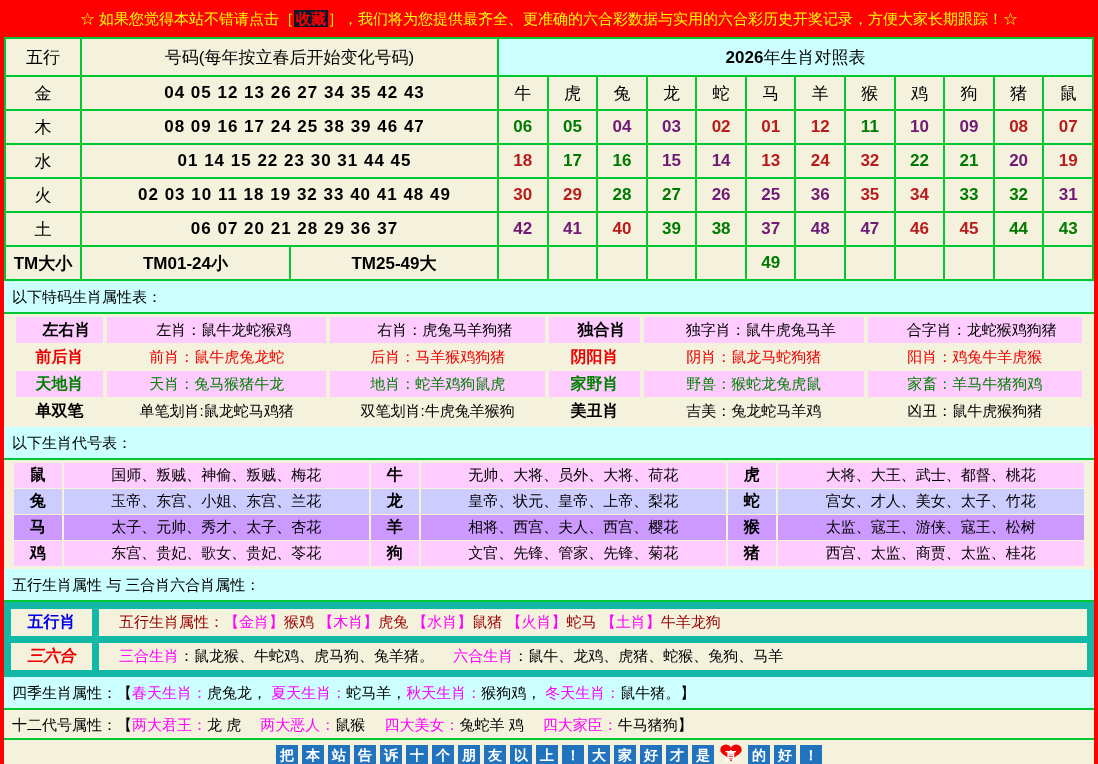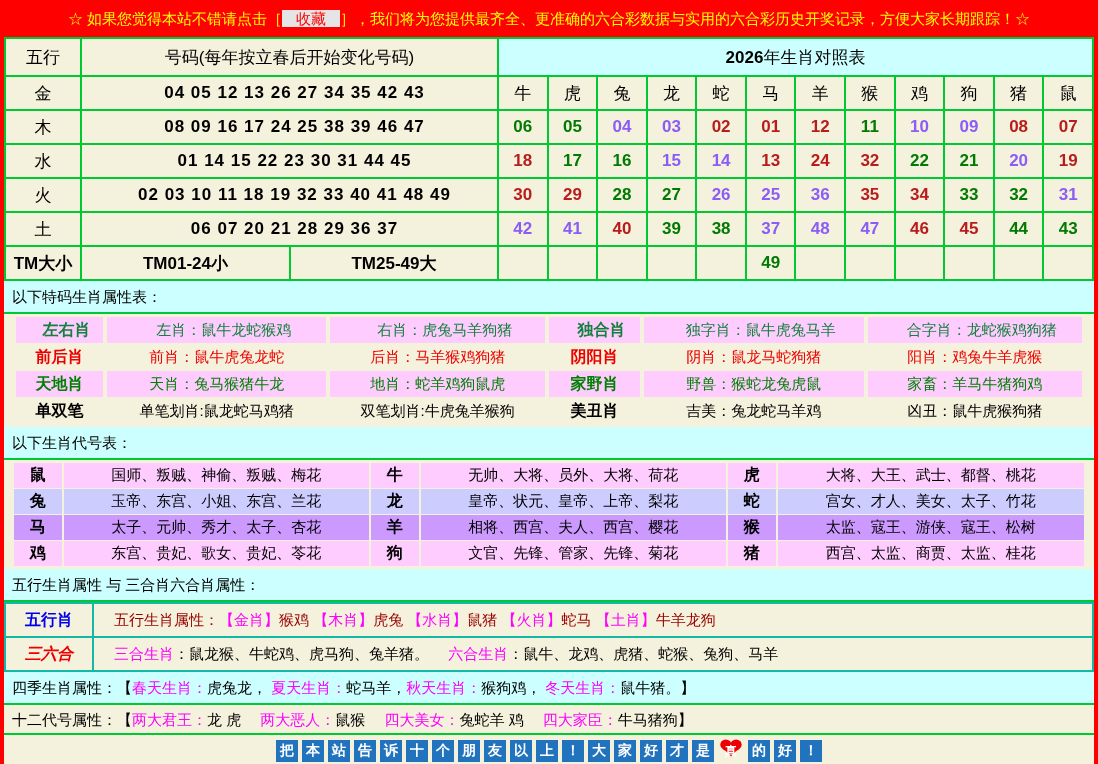--- a/index.html
+++ b/index.html
@@ -11,75 +11,75 @@
   }
   .page { width:1090px; margin:0 4px 7px 4px; background:#F4F1DC; }
 
   
   .top-banner {
     height:37px; background:#FF0000; color:#FFFF00;
     font-size:15px; text-align:center; line-height:37px;
     overflow:hidden; white-space:nowrap;
   }
   .top-banner .fav {
-    background:#e5e5e5; color:#FF0000; padding:0 14px; cursor:pointer;
+    background:#0f172a; color:#FF0000; padding:0 2px; cursor:pointer;font-weight:bold;
   }
 
   
   table.main { width:100%; border-collapse:collapse; table-layout:fixed; }
   table.main td {
     border:2px solid #00C832; text-align:center;
     font-size:17px; overflow:hidden; white-space:nowrap;
   }
   table.main tr { height:34px; }
   table.main tr.hdr { height:38px; }
   td.cyan { background:#CCFFFF; }
   td.nums { text-align:left; padding-left:10px; font-weight:bold; letter-spacing:1px; }
   td.znum { font-weight:bold; font-size:16px; }
   td[data-c="r"] { color:#b91c1c; }
   td[data-c="g"] { color:#007A00; }
-  td[data-c="b"] { color:#8b5cf6;border-radius:16px; }
+  td[data-c="b"] { color:#701a75;border-radius:16px; }
   td.tmlabel { font-weight:bold; }
 
   
   .band {
     background:#CCFFFF; height:33px; line-height:31px;
     font-size:15px; padding-left:8px;
     border-bottom:2px solid #00C832;
   }
 
   
   table.attr {
     width:calc(100% - 16px); margin:2px 8px;
     border-collapse:separate; border-spacing:4px 1px; table-layout:fixed;
   }
   table.attr tr { height:26px; }
   table.attr td { text-align:center; font-size:15px; overflow:hidden; white-space:nowrap; }
   table.attr td.lbl { font-weight:bold; font-size:16px; }
   .bg-pink td { background:#FFCCFF; }
-  tr.c-blue td { color:#15803d;padding-left:14px; }
+  tr.c-blue td { color:#000000;padding-left:14px; }
   tr.c-red td { color:#EE0000; }
   tr.c-green td { color:#008000; }
   tr.c-black td { color:#000000; }
 
   
   table.code {
     width:calc(100% - 16px); margin:2px 8px;
     border-collapse:separate; border-spacing:2px 1px; table-layout:fixed;
   }
   table.code tr { height:25px; }
   table.code td { text-align:center; font-size:15px; overflow:hidden; white-space:nowrap; }
   table.code td.lbl { font-weight:bold; font-size:16px; }
   tr.row-pink td { background:#FFCCFF; }
   tr.row-peri td { background:#CCCCFF; }
   tr.row-violet td { background:#CC99FF; }
 
   
   table.wux { width:100%; border-collapse:collapse; table-layout:fixed; }
-  table.wux td { border:2px solid #14b8a6; font-size:15px; white-space:pre-wrap; overflow:hidden; }
+  table.wux td { border:7px solid #14b8a6; font-size:15px; white-space:pre-wrap; overflow:hidden; }
   table.wux tr { height:34px; }
   table.wux td.lbl { text-align:center; font-weight:bold; font-size:16px; }
   table.wux td.content { padding-left:20px; }
   .lbl-blue { color:#0000EE; }
   .lbl-red { color:#EE0000;font-style:italic; }
   .seg-maroon { color:#990000; }
   .seg-magenta { color:#FF00FF; }
   .seg-black { color:#000; }
 
   

